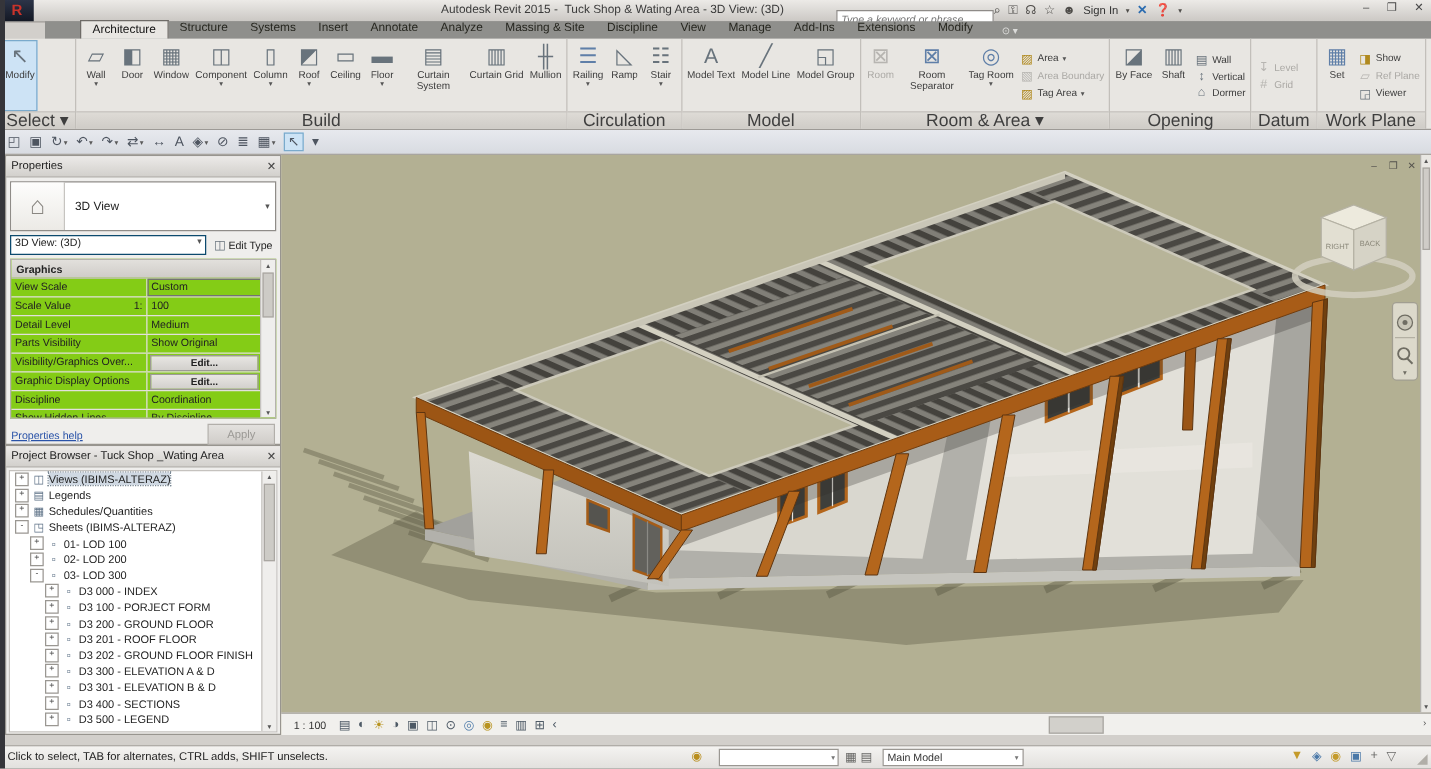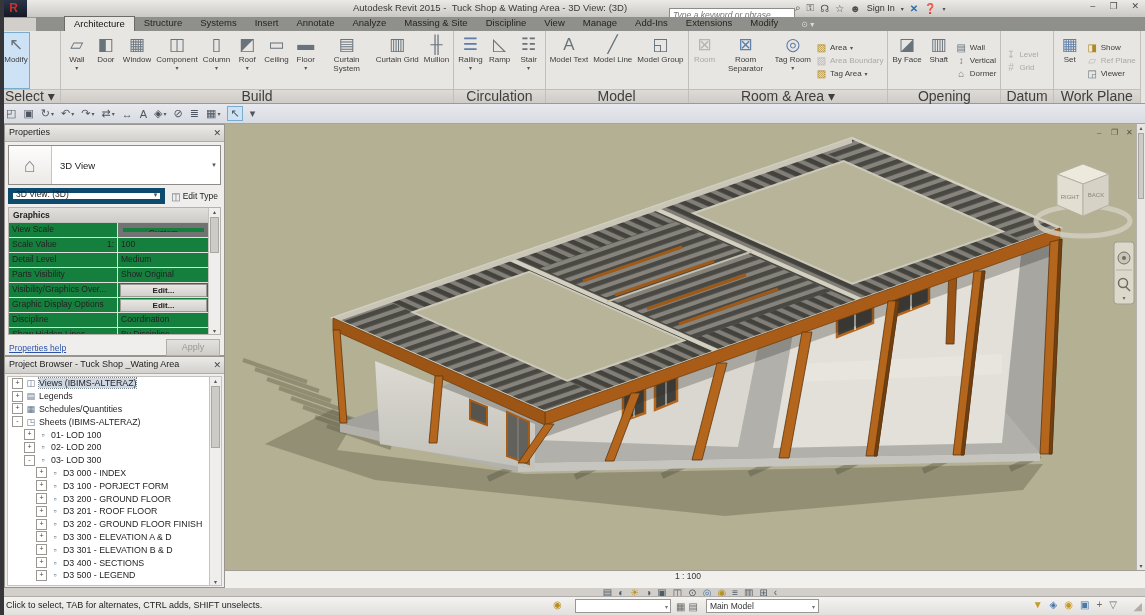--- a/index.html
+++ b/index.html
@@ -42,53 +42,53 @@
   .qicon.hl{background:#cde3f5;border:1px solid #7aaacc;padding:0 2px;}
   
   .palette{position:absolute;left:4px;width:221px;background:#efeeec;border:1px solid #98958f;box-sizing:border-box;}
   .phead{height:16px;background:linear-gradient(#eceae8,#d2d0cc);border-bottom:1px solid #b0ada8;font-size:9px;color:#222;line-height:15px;padding:0 4px;position:relative;}
   .phead .px{position:absolute;right:3px;top:1px;font-size:9px;color:#444;}
   .typesel{margin:3px;height:38px;background:#fff;border:1px solid #8f8c88;display:flex;align-items:stretch;}
   .typesel .tsicon{width:42px;border-right:1px solid #c6c4c0;display:flex;align-items:center;justify-content:center;font-size:20px;color:#8a8782;background:linear-gradient(#fdfdfc,#eceae6);}
   .typesel .tslabel{flex:1;font-size:9.5px;color:#222;display:flex;align-items:center;padding-left:8px;}
   .typesel .tsarrow{width:12px;display:flex;align-items:center;justify-content:center;font-size:7px;color:#555;}
   .comborow{display:flex;margin:0 3px 3px 3px;gap:3px;height:16px;}
-  .vcombo{flex:1;background:#fff;border:5px solid #0c4a6e;font-size:8.5px;color:#222;display:flex;align-items:flex-end;padding:0 3px;justify-content:space-between;}
+  .vcombo{flex:1;background:#fff;border:1px solid #0c4a6e;font-size:8.5px;color:#222;display:flex;align-items:flex-start;padding:0 3px;justify-content:space-between;}
   .vcombo .ca{font-size:7px;color:#555;}
   .edittype{display:flex;align-items:center;gap:2px;font-size:8.5px;color:#222;padding:0 3px;white-space:nowrap;}
   .edittype .eicon{font-size:10px;color:#68737c;}
-  .grid{margin:0 3px;border:1px solid #b5b2ad;background:#15803d;position:relative;height:126px;overflow:hidden;}
+  .grid{margin:0 3px;border:1px solid #b5b2ad;background:#84cc16;position:relative;height:126px;overflow:hidden;}
   .grole{position:absolute;right:0;top:0;width:11px;height:100%;background:#efeeec;border-left:1px solid #c5c2be;font-size:6px;color:#555;text-align:center;}
   .grole .gthumb{margin:2px 1px;height:34px;background:#cdcbc6;border:1px solid #aaa7a2;}
   .ghead{height:14px;background:linear-gradient(#e2e0dc,#cfccc8);font-size:8.5px;font-weight:bold;color:#222;line-height:14px;padding:0 4px;border-bottom:1px solid #c5c2be;margin-right:11px;}
   .prow{display:flex;height:14px;border-bottom:1px solid #e2e0dc;margin-right:11px;font-size:8.5px;}
   .plab{width:102px;color:#222;padding:1px 3px 0 3px;border-right:1px solid #e2e0dc;white-space:nowrap;overflow:hidden;display:flex;justify-content:space-between;}
   .pval{flex:1;color:#222;padding:1px 3px 0 3px;white-space:nowrap;overflow:hidden;}
-  .pval.sel{border:5px solid #737373;padding:0 2px;text-align:center;}
+  .pval.sel{border:1px solid #737373;padding:0 2px;}
   .pval.btncell{padding:0;font-weight:bold;}
   .pbtn{margin:1px 2px;height:11px;background:linear-gradient(#e8e6e3,#d2d0cc);border:1px solid #9d9a96;font-size:8px;text-align:center;line-height:11px;color:#222;}
   .pfoot{display:flex;justify-content:space-between;align-items:center;padding:4px 4px 2px 4px;}
   .phelp{font-size:8.5px;color:#2a53a8;text-decoration:underline;}
   .applybtn{width:52px;height:15px;background:linear-gradient(#e3e1de,#d0cdc9);border:1px solid #b2afaa;color:#9b9995;font-size:9px;text-align:center;line-height:14px;}
   
   .tree{position:relative;background:#fff;margin:2px;height:208px;overflow:hidden;border:1px solid #c5c2be;}
   .titem{display:flex;align-items:center;height:12.8px;font-size:8.8px;color:#1d1d1d;white-space:nowrap;gap:3px;}
   .titem.sel .tlabel{background:#cfd8e2;outline:1px dotted #7a8894;}
   .texp{width:9px;height:9px;border:1px solid #9a9archy;border:1px solid #9a9792;background:#fff;font-size:7px;line-height:7px;text-align:center;color:#444;flex:0 0 9px;}
   .ticon{font-size:9px;color:#5e7287;flex:0 0 10px;text-align:center;}
   .tscroll{position:absolute;right:0;top:0;width:11px;height:100%;background:#efeeec;border-left:1px solid #c5c2be;font-size:6px;color:#555;text-align:center;}
   .tscroll .tsthumb{margin:2px 1px;height:60px;background:#cdcbc6;border:1px solid #aaa7a2;}
   .tscroll .tsdn{position:absolute;bottom:0;left:0;right:0;}
   
   .canvas{position:absolute;left:225px;top:124px;width:920px;height:464px;background:#b3b093;}
   .canvas svg{position:absolute;left:0;top:0;}
   .cscroll{position:absolute;right:0;top:0;width:8px;height:446px;background:#e9e7e3;border-left:1px solid #b5b2ad;font-size:6px;color:#555;text-align:center;}
   .cscroll .cthumb{margin:2px 1px;height:64px;background:#cfccc7;border:1px solid #a8a5a0;}
   .cscroll .cdn{position:absolute;bottom:1px;left:0;right:0;}
-  .vcbar{position:absolute;left:0;bottom:0;width:920px;height:18px;background:#f1f0ed;border-top:1px solid #a19e98;display:flex;align-items:center;box-sizing:border-box;padding-left:10px;gap:6px;flex-direction:column;}
+  .vcbar{position:absolute;left:0;bottom:0;width:920px;height:18px;background:#f1f0ed;border-top:1px solid #a19e98;display:flex;align-items:center;box-sizing:border-box;padding-left:10px;gap:6px;}
   .vscale{font-size:8.5px;color:#333;margin-right:4px;}
   .vcicon{font-size:10px;color:#4e5a66;}
   .hscroll{flex:1;position:relative;height:100%;margin-left:8px;}
   .hthumb{position:absolute;left:380px;top:2px;width:42px;height:12px;background:#d2d0cb;border:1px solid #a8a5a0;}
   .harr{position:absolute;right:4px;top:3px;font-size:8px;color:#555;}
   
   .statusbar{position:absolute;left:0;top:596px;width:1145px;height:18px;background:linear-gradient(#f4f3f1,#e2e0dd);border-top:1px solid #b0ada8;font-size:9px;color:#222;}
   .smsg{position:absolute;left:6px;top:3px;}
   .sico1{position:absolute;left:553px;top:2px;font-size:10px;color:#b98e1e;}
   .sright{position:absolute;left:575px;top:2px;display:flex;align-items:center;gap:5px;}

